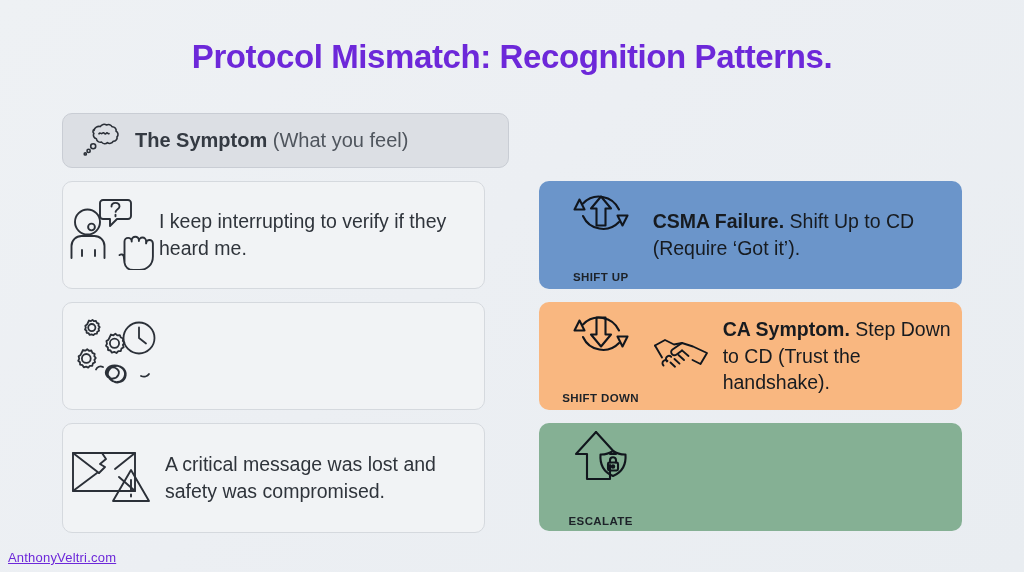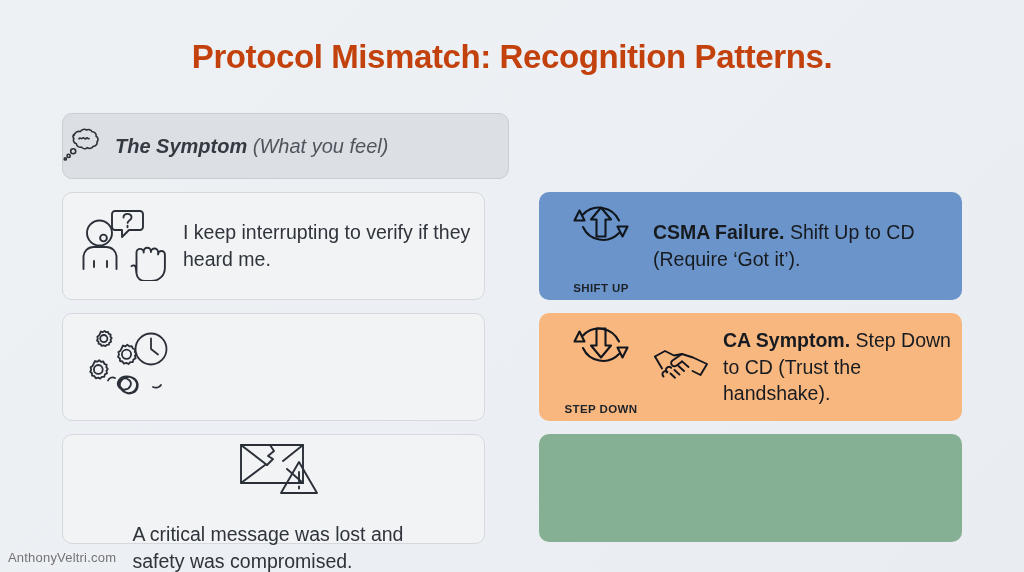--- a/index.html
+++ b/index.html
@@ -19,21 +19,21 @@
   
   .slide-title {
     position: absolute;
     top: 38px;
     left: 0;
     width: 100%;
     text-align: center;
     font-size: 33px;
     font-weight: bold;
     letter-spacing: -0.4px;
-    color: #c2410c;
+    color: #6d28d9;
   }
 
   
   .board {
     position: absolute;
     top: 113px;
     left: 62px;
     width: 900px;
   }
 
@@ -46,44 +46,44 @@
   .card {
     width: 447px;
     border-radius: 10px;
     display: flex;
     align-items: center;
     position: relative;
   }
 
   
   .row-header .card {
-    height: 66px;
+    height: 55px;
     background: #dcdfe4;
     border: 1px solid #c9cdd4;
+    padding-left: 20px;
     gap: 14px;
-    font-style: italic;
   }
 
   .head-text {
     font-size: 20px;
     color: #3f454d;
     white-space: nowrap;
   }
   .head-text b { font-weight: bold; color: #343a42; }
   .head-text span { font-weight: normal; color: #4f555d; }
 
   
   .card.symptom {
     height: 108px;
     background: #f1f3f5;
     border: 1px solid #d5d9de;
-    padding-left: 18px;
-    gap: 16px;
-  }
-  .card.symptom.tall { height: 110px; flex-direction: column; }
+    padding-left: 6px;
+    gap: 4px;
+  }
+  .card.symptom.tall { height: 110px; }
 
   .symptom-text {
     font-size: 19.5px;
     line-height: 1.36;
     color: #2f343b;
     max-width: 300px;
   }
 
   
   .card.diagnosis {
@@ -125,22 +125,23 @@
 
   
   .icon { flex: 0 0 auto; display: block; }
 
   
   .watermark {
     position: absolute;
     left: 8px;
     bottom: 7px;
     font-size: 13px;
-    color: #737373;
+    color: #6d28d9;
     letter-spacing: 0.2px;
+    text-decoration: underline;
   }
 </style>
 </head>
 <body>
 
 <div class="slide-title">Protocol Mismatch: Recognition Patterns.</div>
 
 <div class="board">
 
   <div class="row row-header">
@@ -236,21 +237,21 @@
           <svg width="70" height="58" viewBox="0 0 70 58">
             <g fill="none" stroke="#11161d" stroke-width="2.1" stroke-linejoin="round" stroke-linecap="round">
               <path d="M17 16.5a22 22 0 0 1 36 6"></path>
               <path d="M53 35a22 22 0 0 1-36-6"></path>
               <path d="M13.5 12.5l-5 10h10z"></path>
               <path d="M56.5 38.5l5-10h-10z"></path>
               <path d="M35 38.5l-10-12h5.5v-17h9v17H45z"></path>
             </g>
           </svg>
         </span>
-        <span class="badge-label">STEP DOWN</span>
+        <span class="badge-label">SHIFT DOWN</span>
       </span>
       <span class="icon extra-icon">
         <svg width="58" height="44" viewBox="0 0 58 44">
           <g fill="none" stroke="#11161d" stroke-width="1.9" stroke-linejoin="round" stroke-linecap="round">
             <path d="M2 13.5L12 8l9 4.5 8-1.5 11 3.5 14 6.5-6.5 11-8-4"></path>
             <path d="M29 11l-9.5 6.5c-1.6 1.1-1.8 3.2-.5 4.6 1.2 1.3 3.2 1.4 4.6.3l5.4-4"></path>
             <path d="M29 18.4l6.5 5.6M25.5 23l5.5 5M21.5 27l5 4.6M17.5 30.5l4.5 4.2"></path>
             <path d="M14 29.5c-1.4-1.2-1.5-3.2-.3-4.5 1.2-1.3 3.2-1.3 4.5-.2"></path>
             <path d="M10.5 33.5c-1.3-1.2-1.4-3.1-.2-4.4 1.1-1.2 3-1.3 4.2-.2"></path>
             <path d="M2 13.5l7 12"></path>
@@ -274,18 +275,33 @@
             <path d="M30 30l6-6-5-3 6-5-4-6"></path>
             <path d="M62 27L44 58h36z"></path>
             <path d="M62 37v10M62 51.5v2"></path>
           </g>
         </svg>
       </span>
       <span class="symptom-text">A critical message was lost and safety was compromised.</span>
     </div>
 
     <div class="card diagnosis green">
+      <span class="badge">
+        <span class="icon">
+          <svg width="70" height="62" viewBox="0 0 70 62">
+            <g fill="none" stroke="#11161d" stroke-width="2.1" stroke-linejoin="round" stroke-linecap="round">
+              <path d="M30 5L10 27h11v25h23V38"></path>
+              <path d="M30 5l20 22h-6"></path>
+              <path d="M47 24c4 2.6 8.4 3.6 12.5 3.5.6 8-1.8 17-12.5 21.5C36.3 44.5 33.9 35.5 34.5 27.5 38.6 27.6 43 26.6 47 24z"></path>
+              <rect x="42" y="35.5" width="10" height="8" rx="1.4"></rect>
+              <path d="M44 35.5v-2.3a3 3 0 0 1 6 0v2.3"></path>
+              <circle cx="47" cy="39.4" r="1.2"></circle>
+            </g>
+          </svg>
+        </span>
+        <span class="badge-label">ESCALATE</span>
+      </span>
     </div>
   </div>
 
 </div>
 
 <div class="watermark">AnthonyVeltri.com</div>
 
 </body></html>

